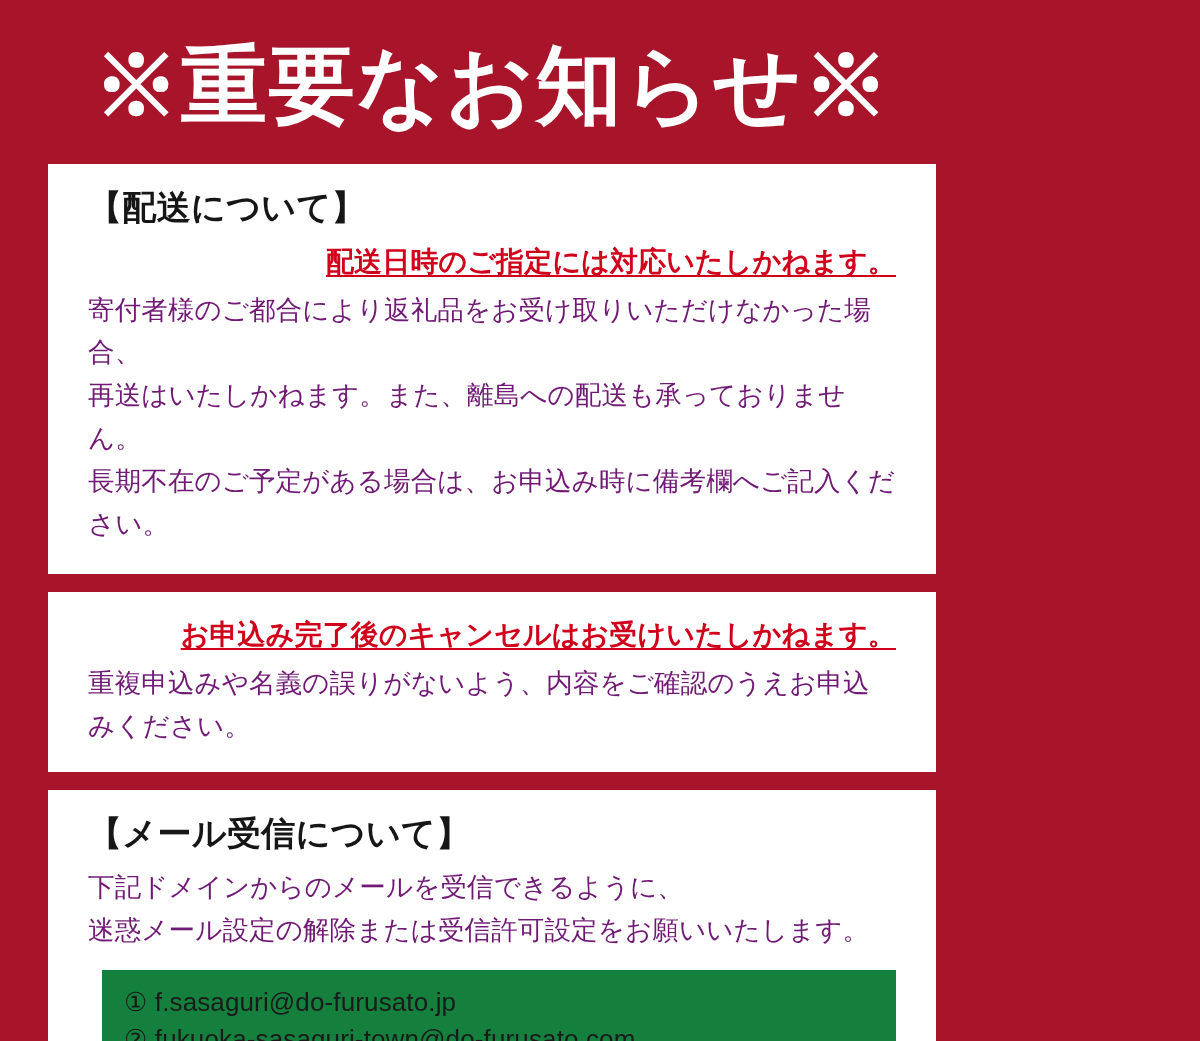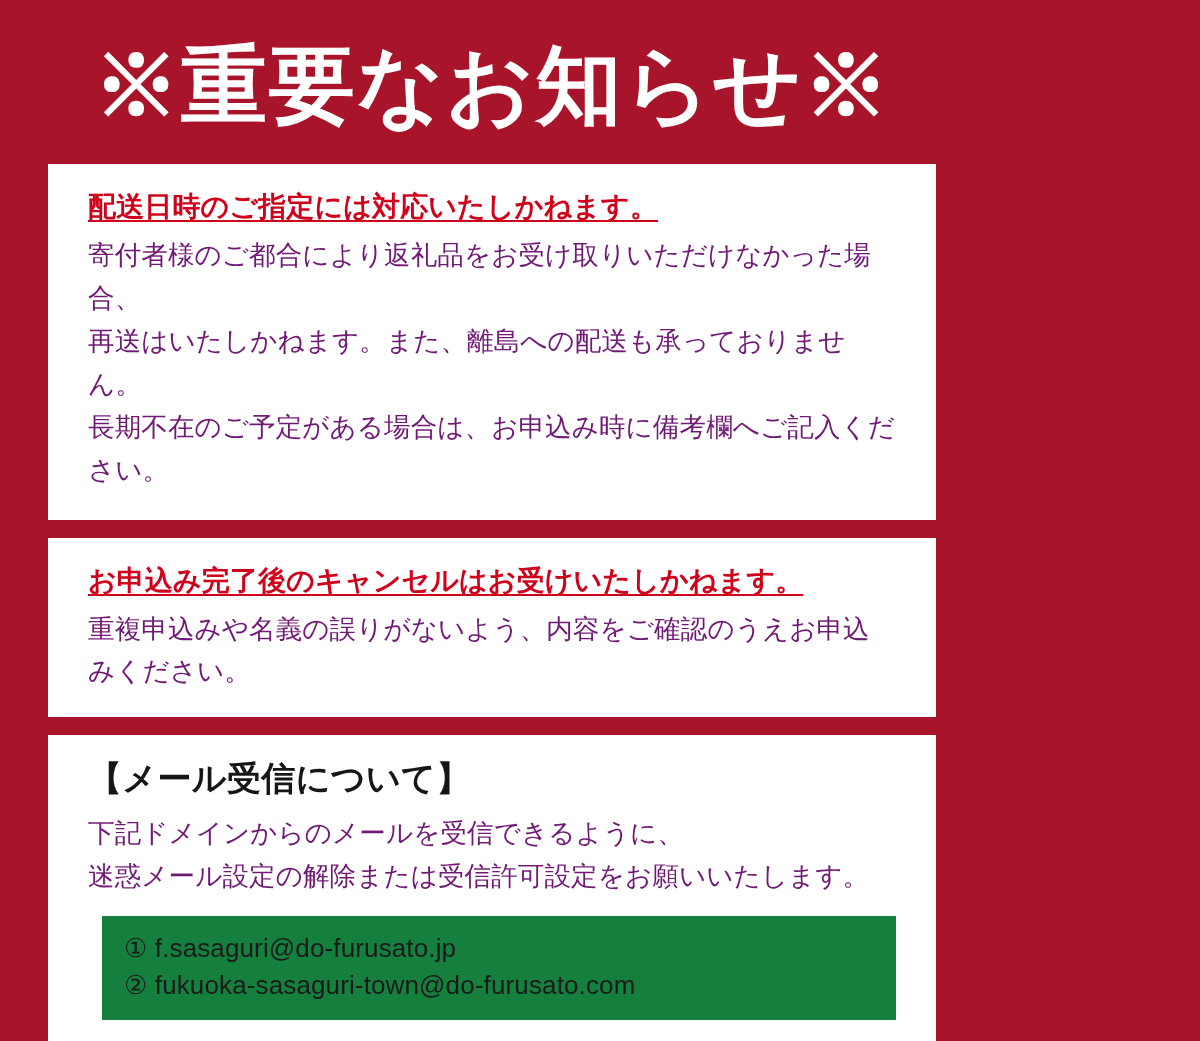--- a/index.html
+++ b/index.html
@@ -47,20 +47,21 @@
   }
   .card-emphasis {
     font-size: 28px;
     font-weight: bold;
     color: #d0021b;
     text-decoration: underline;
     text-underline-offset: 4px;
     line-height: 1.5;
     margin: 0 0 6px 0;
     letter-spacing: 0.005em;
+    text-align: right;
   }
   .card-line {
     font-size: 26.5px;
     color: #701a75;
     line-height: 1.62;
     letter-spacing: 0.005em;
     margin: 0;
   }
   .card-body {
     margin: 0;
@@ -82,20 +83,21 @@
   #card-mail { padding-bottom: 30px; }
 </style>
 </head>
 <body>
 
 <div class="notice">
 
   <div class="notice-title">※重要なお知らせ※</div>
 
   <div class="card" id="card-delivery">
+    <p class="card-heading">【配送について】</p>
     <p class="card-emphasis">配送日時のご指定には対応いたしかねます。</p>
     <div class="card-body">
       <p class="card-line">寄付者様のご都合により返礼品をお受け取りいただけなかった場合、</p>
       <p class="card-line">再送はいたしかねます。また、離島への配送も承っておりません。</p>
       <p class="card-line">長期不在のご予定がある場合は、お申込み時に備考欄へご記入ください。</p>
     </div>
   </div>
 
   <div class="card" id="card-cancel">
     <p class="card-emphasis">お申込み完了後のキャンセルはお受けいたしかねます。</p>

